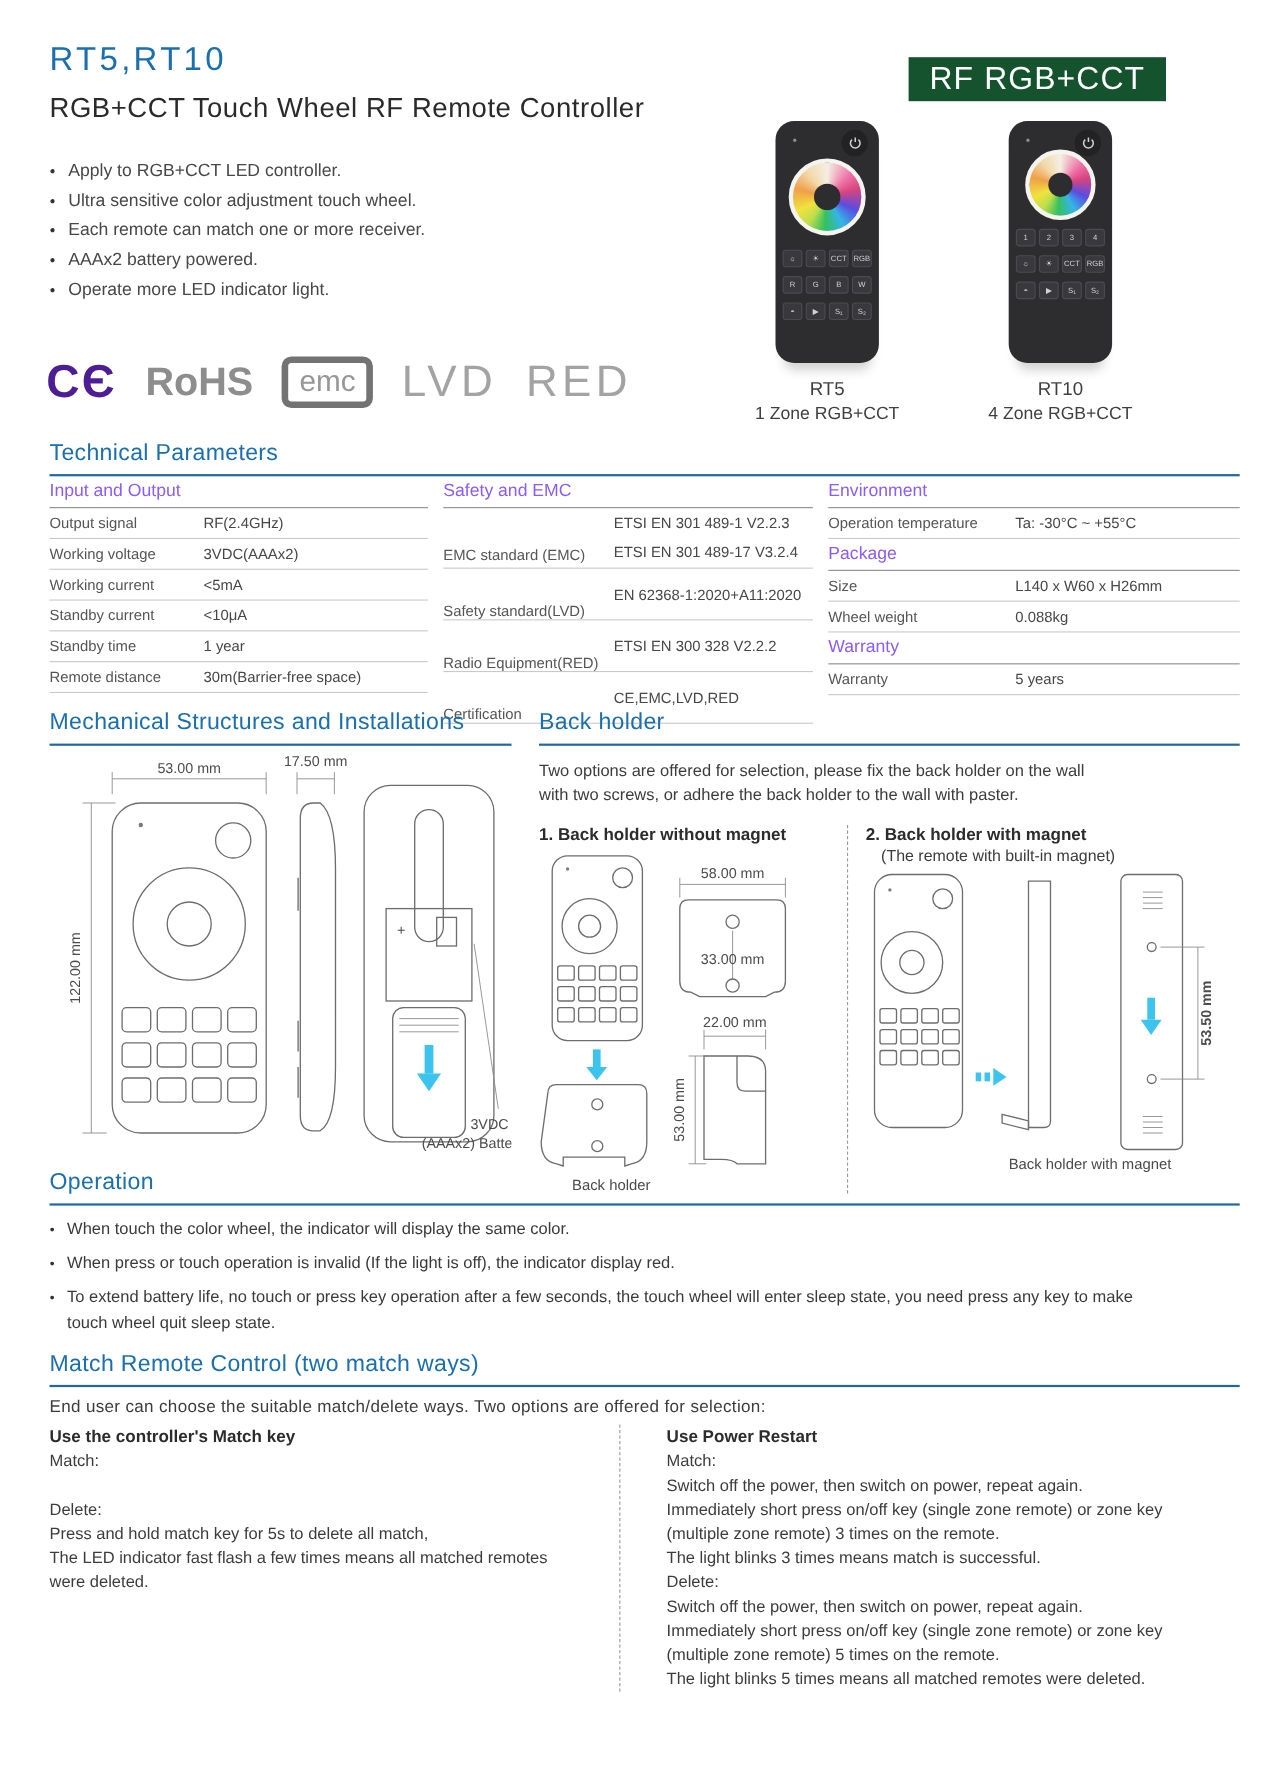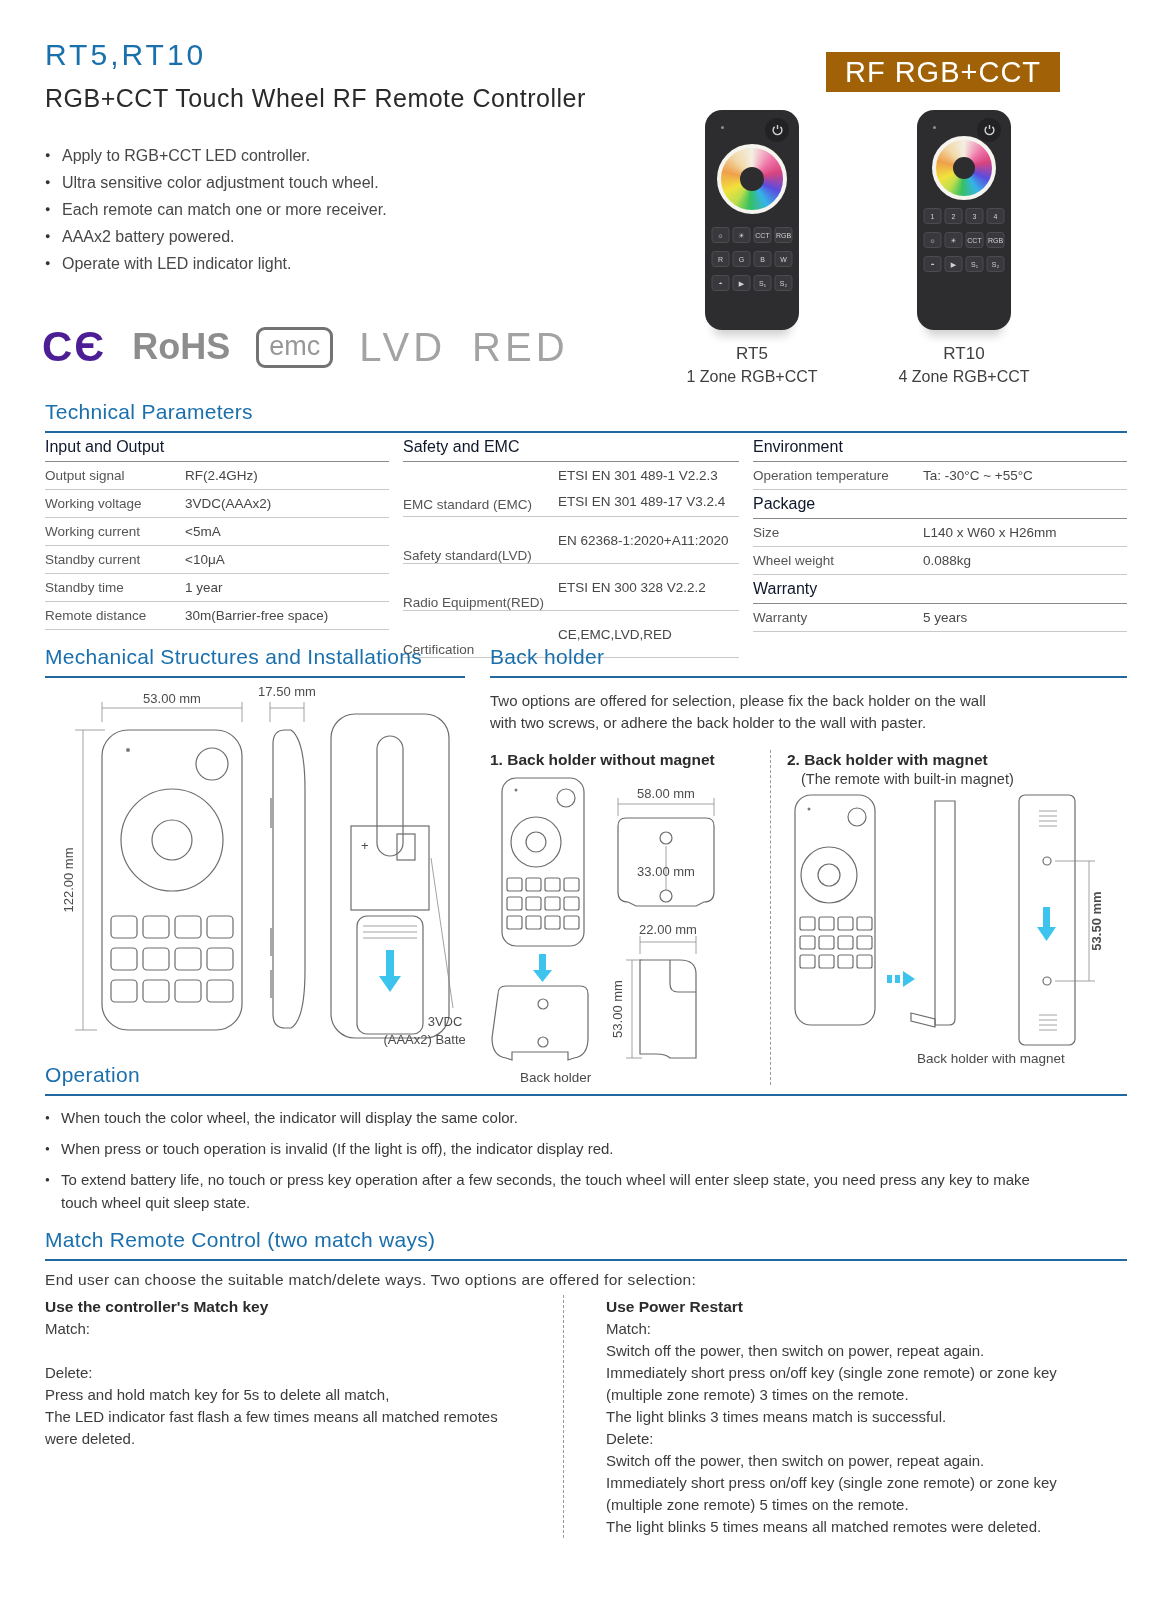--- a/index.html
+++ b/index.html
@@ -8,24 +8,24 @@
 
   
   .title{position:absolute;left:45px;top:38px;font-size:30px;letter-spacing:3px;color:#1a6fad;font-weight:500;}
   .subtitle{position:absolute;left:45px;top:84px;font-size:25px;color:#2a2a2a;font-weight:500;letter-spacing:.5px;}
   .features{position:absolute;left:45px;top:142px;list-style:none;margin:0;padding:0;font-size:16px;color:#474747;}
   .features li{position:relative;padding-left:17px;line-height:27px;}
   .features li::before{content:"●";position:absolute;left:0;top:0;font-size:9px;line-height:27px;color:#333;}
   .logos{position:absolute;left:42px;top:323px;display:flex;align-items:center;gap:26px;color:#8d8d8d;}
   .logo-ce{font-size:42px;font-weight:600;letter-spacing:2px;color:#4c1d95;}
   .logo-rohs{font-size:36px;font-weight:700;color:#8d8d8d;}
-  .logo-emc{font-size:27px;color:#979797;border:3px solid #737373;border-radius:9px;padding:1px 10px 3px;text-align:center;}
+  .logo-emc{font-size:27px;color:#979797;border:6px solid #737373;border-radius:9px;padding:1px 10px 3px;text-align:center;}
   .logo-lvd,.logo-red{font-size:40px;color:#a3a3a3;letter-spacing:4px;font-weight:400;}
 
-  .badge{position:absolute;left:826px;top:52px;width:234px;height:40px;background:#a16207;color:#fff;
+  .badge{position:absolute;left:826px;top:52px;width:234px;height:40px;background:#14532d;color:#fff;
          display:flex;align-items:center;justify-content:center;font-size:29px;font-weight:500;letter-spacing:1px;}
 
   
   .remote-fig{position:absolute;width:140px;text-align:center;}
   .remote-fig.rt5{left:682px;top:110px;}
   .remote-fig.rt10{left:894px;top:110px;}
   .remote{position:relative;width:94px;height:220px;margin:0 auto;background:#2d2d30;border-radius:17px;
           box-shadow:0 14px 10px -8px rgba(0,0,0,.18);}
   .remote .led{position:absolute;left:16px;top:16px;width:3px;height:3px;border-radius:50%;background:#8e8e90;}
   .remote .pwr{position:absolute;right:10px;top:8px;width:24px;height:24px;border-radius:50%;background:#222225;
@@ -48,21 +48,21 @@
   .remote-name{margin-top:14px;font-size:17px;color:#3f3f3f;}
   .remote-cap{margin-top:4px;font-size:16px;color:#3f3f3f;}
 
   
   .section-h{font-size:21px;color:#1a6fad;font-weight:500;letter-spacing:.3px;}
   .rule{height:2px;background:#20689f;margin-top:7px;}
 
   .tech{position:absolute;left:45px;top:400px;width:1082px;}
   .tech-cols{display:flex;gap:14px;margin-top:0;}
   .tcol1{width:344px;}  .tcol2{width:336px;}  .tcol3{width:374px;}
-  .tgroup{font-size:16px;color:#0f172a;height:28px;line-height:28px;border-bottom:1px solid #8a8a8a;}
+  .tgroup{font-size:16px;color:#8b5cf6;height:28px;line-height:28px;border-bottom:1px solid #8a8a8a;}
   .trow{display:flex;border-bottom:1px solid #c9c9c9;min-height:27px;align-items:center;}
   .trow .lbl{font-size:13.5px;color:#555;}
   .trow .val{font-size:13.5px;color:#474747;}
   .tcol1 .lbl{width:140px;} .tcol2 .lbl{width:155px;margin-top:31px;} .tcol3 .lbl{width:170px;}
   .pre{white-space:pre-line;}
   .trow.tall{min-height:54px;}
   .trow .val.pre{line-height:26px;}
 
   .mech{position:absolute;left:45px;top:645px;width:420px;}
   .backsec{position:absolute;left:490px;top:645px;width:637px;}
@@ -101,21 +101,21 @@
 <div class="page">
 
   <div class="title">RT5,RT10</div>
   <div class="subtitle">RGB+CCT Touch Wheel RF Remote Controller</div>
 
   <ul class="features">
     <li>Apply to RGB+CCT LED controller.</li>
     <li>Ultra sensitive color adjustment touch wheel.</li>
     <li>Each remote can match one or more receiver.</li>
     <li>AAAx2 battery powered.</li>
-    <li>Operate with LED indicator light.</li>
+    <li>Operate more LED indicator light.</li>
   </ul>
 
   <div class="logos">
     <span class="logo-ce">CЄ</span>
     <span class="logo-rohs">RoHS</span>
     <span class="logo-emc">emc</span>
     <span class="logo-lvd">LVD</span>
     <span class="logo-red">RED</span>
   </div>
 

